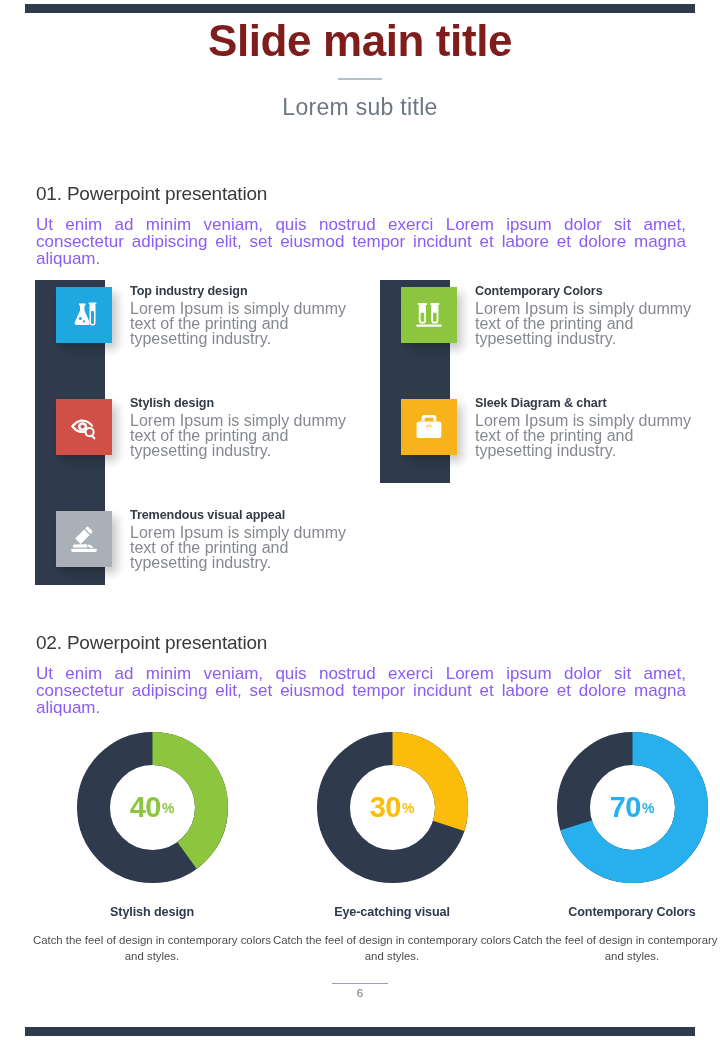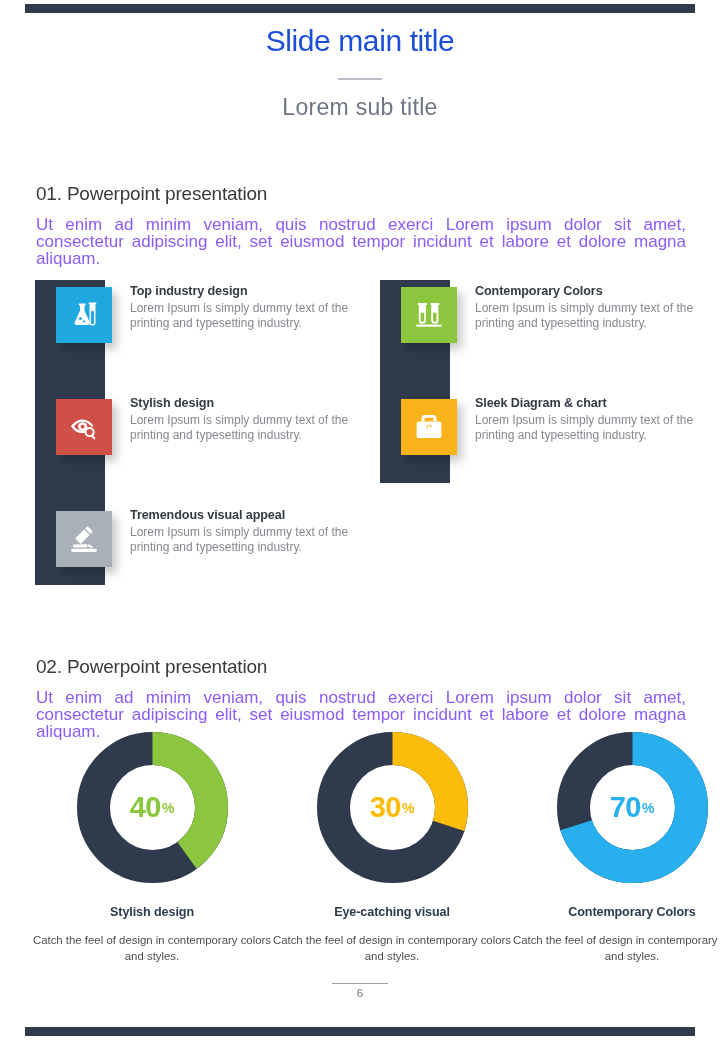--- a/index.html
+++ b/index.html
@@ -17,21 +17,21 @@
     background: #2f3b4d;
   }
   .rule-bottom {
     position: absolute; left: 25px; top: 1027px; width: 670px; height: 9px;
     background: #2f3b4d;
   }
 
   
   .header { position: absolute; left: 0; top: 18px; width: 720px; text-align: center; }
   .main-title {
-    font-size: 30px; font-weight: normal; color: #1d4ed8;
+    font-size: 44px; font-weight: bold; color: #7f1d1d;
     letter-spacing: -0.4px; font-stretch: condensed;
     line-height: 46px;
   }
   .title-divider {
     width: 44px; height: 2px; background: #b9bfc8;
     margin: 14px auto 12px auto;
   }
   .sub-title {
     font-size: 23px; color: #6d7682; font-weight: normal;
     letter-spacing: 0.3px; line-height: 30px;
@@ -66,21 +66,21 @@
     width: 56px; height: 56px;
     box-shadow: 5px 6px 9px rgba(0,0,0,0.22);
     display: flex; align-items: center; justify-content: center;
   }
   .tile svg { display: block; }
   .ftext { position: absolute; left: 95px; top: -3px; width: 225px; }
   .ftitle {
     font-size: 12.6px; font-weight: bold; color: #333b44;
     letter-spacing: -0.1px; margin-bottom: 3px; white-space: nowrap;
   }
-  .fdesc { font-size: 12px; color: #85898f; line-height: 15px; }
+  .fdesc { font-size: 16px; color: #85898f; line-height: 15px; }
 
   
   .donuts { position: absolute; left: 0; top: 730px; width: 720px; }
   .donut-col {
     position: absolute; top: 0; width: 240px; text-align: center; margin-left: 32px;
   }
   .donut-wrap {
     position: relative; width: 155px; height: 155px; margin: 0 auto;
   }
   .donut-wrap svg { display: block; }
@@ -228,21 +228,21 @@
         </div>
         <div class="ftext">
           <div class="ftitle">Sleek Diagram &amp; chart</div>
           <div class="fdesc">Lorem Ipsum is simply dummy text of the printing and typesetting industry.</div>
         </div>
       </div>
     </div>
 
   </div>
 
-  <div class="section" style="top:656px;">
+  <div class="section" style="top:632px;">
     <div class="section-title">02. Powerpoint presentation</div>
     <div class="section-desc">Ut enim ad minim veniam, quis nostrud exerci  Lorem ipsum dolor sit amet, consectetur adipiscing elit, set eiusmod tempor incidunt et labore et dolore magna aliquam.</div>
   </div>
 
   <div class="donuts">
 
     <div class="donut-col" style="left:0px;">
       <div class="donut-wrap">
         <svg width="155" height="155" viewBox="0 0 155 155">
           <circle cx="77.5" cy="77.5" r="59" fill="none" stroke="#2f3b4d" stroke-width="33"></circle>

